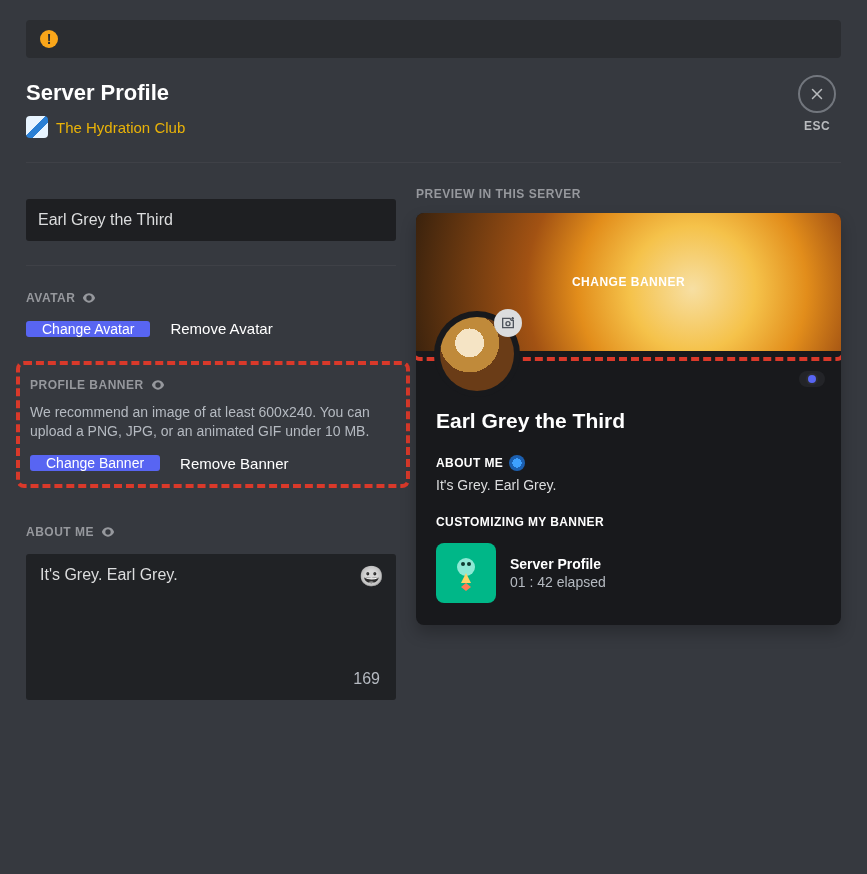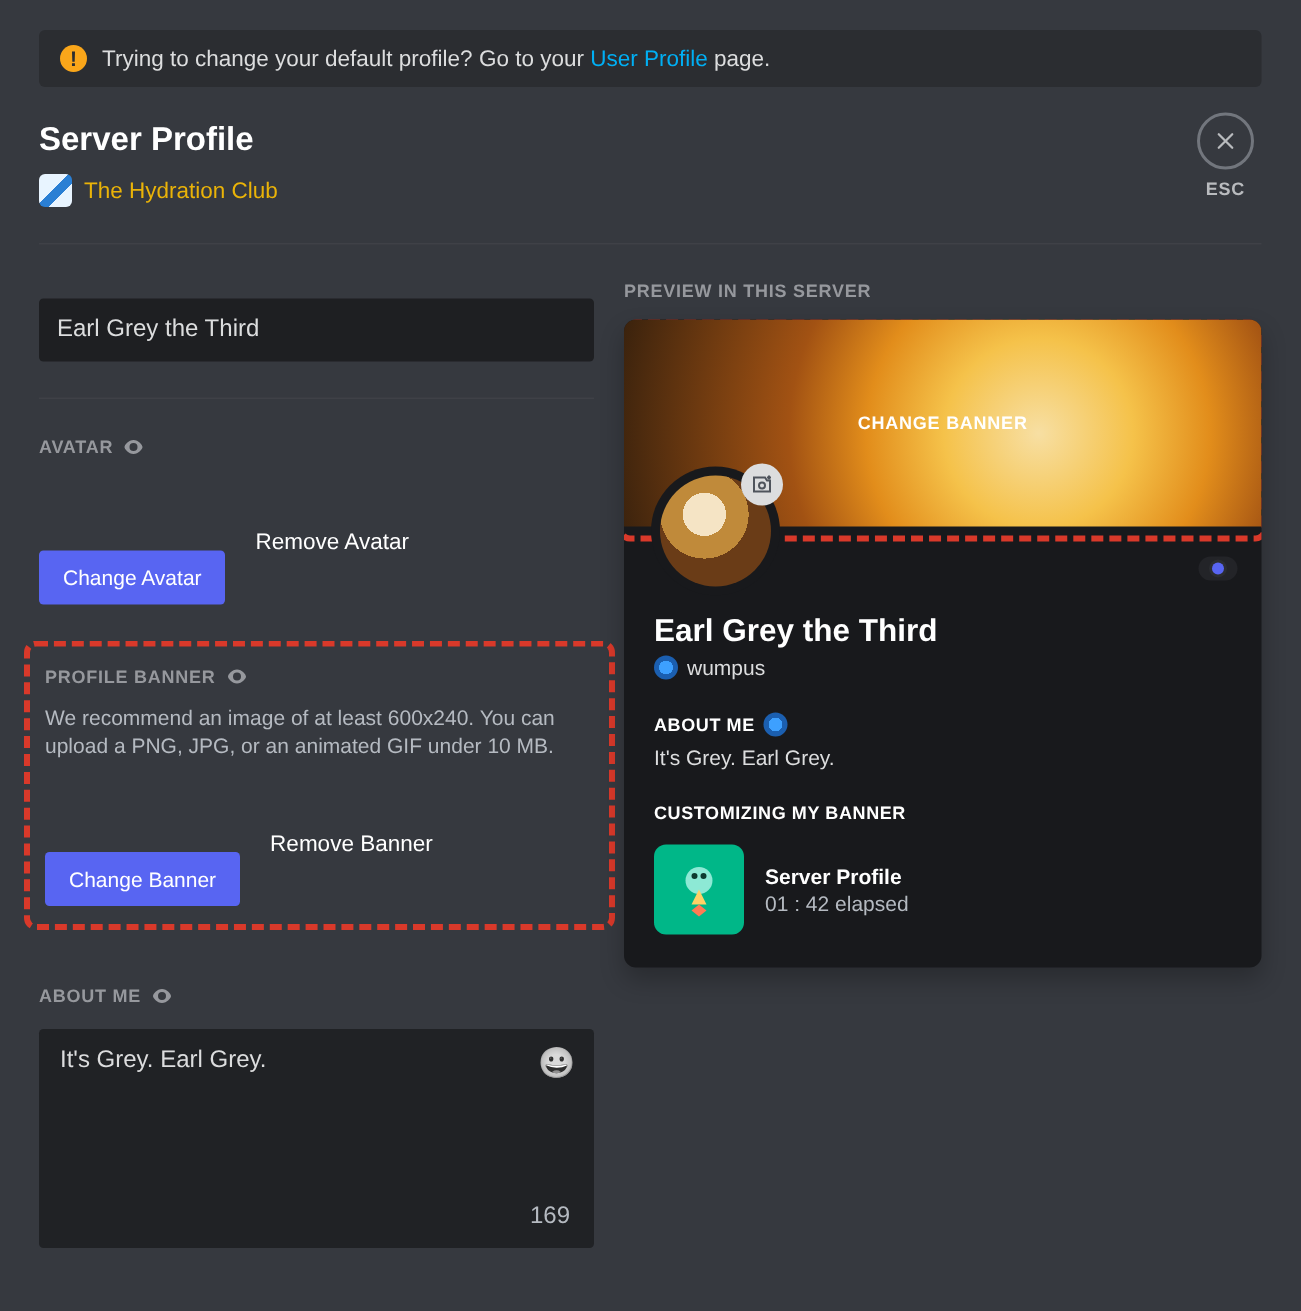--- a/index.html
+++ b/index.html
@@ -17,21 +17,21 @@
   .server-icon { width: 22px; height: 22px; border-radius: 4px; background: linear-gradient(135deg,#e8f4ff 45%,#2a7fd4 45%,#2a7fd4 65%,#e8f4ff 65%); }
   .divider { border: none; border-top: 1px solid #3f4147; margin-top: 24px; }
   .columns { display: flex; gap: 20px; margin-top: 24px; }
   .left { width: 370px; flex: 0 0 370px; }
   .right { flex: 1; }
   .section-label { font-size: 12px; font-weight: 700; letter-spacing: .5px; color: #96989d; text-transform: uppercase; display: flex; align-items: center; gap: 6px; }
   .nickname-input { width: 100%; margin-top: 12px; background: #1e1f22; border: none; border-radius: 3px; padding: 12px 12px; font-size: 16px; color: #dcddde; outline: none; }
   .left-divider { border: none; border-top: 1px solid #3f4147; margin: 24px 0 0 0; }
   .section { margin-top: 24px; }
   .btn-row { display: flex; align-items: center; gap: 20px; margin-top: 14px; }
-  .btn-primary { background: #5865f2; color: #fff; border: none; border-radius: 3px; padding: 10px 16px; font-size: 14px; font-weight: 500; cursor: pointer; margin-top: 47px; }
+  .btn-primary { background: #5865f2; color: #fff; border: none; border-radius: 3px; padding: 0 16px; font-size: 14px; font-weight: 500; cursor: pointer; }
   .btn-text { background: none; border: none; color: #fff; font-size: 15px; cursor: pointer; }
   .help-text { font-size: 14px; color: #b5bac1; margin-top: 10px; line-height: 1.35; }
   .highlight-box { position: relative; border: 4px dashed #d9392a; border-radius: 8px; padding: 12px 10px 12px 10px; margin-top: 24px; margin-left: -10px; margin-right: -14px; }
   .about-textarea { position: relative; margin-top: 14px; background: #202225; border-radius: 3px; padding: 12px 14px; height: 146px; font-size: 16px; color: #dcddde; }
   .about-textarea .emoji-btn { position: absolute; right: 12px; top: 10px; font-size: 20px; cursor: pointer; filter: grayscale(1); }
   .about-textarea .char-count { position: absolute; right: 16px; bottom: 12px; color: #b5bac1; font-size: 16px; }
   .eye-icon { width: 16px; height: 16px; display:inline-block; }
   .eye-icon svg { display:block; }
 
   
@@ -54,23 +54,20 @@
   .activity-icon { width: 60px; height: 60px; border-radius: 8px; background: #00b788; display:flex; align-items:center; justify-content:center; }
   .activity-name { font-size: 14px; font-weight: 700; color: #fff; }
   .activity-time { font-size: 14px; color: #b5bac1; margin-top: 2px; }
 </style>
 </head>
 <body>
 
 <div class="wrap">
   <div class="notice">
     <span class="warn">!</span>
-    <span>
-      <span>Trying to change your default profile? Go to your </span><a href="#">User Profile</a><span> page.</span>
-    </span>
   </div>
 
   <div class="close-wrap">
     <div class="close-btn">
       <svg width="18" height="18" viewBox="0 0 24 24" fill="none" stroke-width="2" stroke-linecap="round">
           <path d="M18 6 6 18M6 6l12 12"></path>
         </svg>
     </div>
     <div class="esc">ESC</div>
   </div>
@@ -153,24 +150,20 @@
                 <circle cx="12" cy="13" r="3" fill="none" stroke="#4f545c" stroke-width="2"></circle>
                 <path d="M19 3v4M17 5h4" stroke="#4f545c" stroke-width="2"></path>
               </svg>
           </div>
         </div>
         <div class="status-pill">
             <span class="dot"></span>
           </div>
         <div class="card-body">
           <div class="display-name">Earl Grey the Third</div>
-          <div class="username-row">
-            <span class="wave-icon"></span>
-            <span>wumpus</span>
-          </div>
           <div class="card-sectitle">
             <span>ABOUT ME</span>
             <span class="wave-icon" style="width:16px;height:16px;"></span>
           </div>
           <div class="card-text">It's Grey. Earl Grey.</div>
           <div class="card-sectitle">CUSTOMIZING MY BANNER</div>
           <div class="activity-row">
             <div class="activity-icon">
               <svg width="40" height="40" viewBox="0 0 40 40">
                   <circle cx="20" cy="14" r="9" fill="#8de9d5"></circle>

